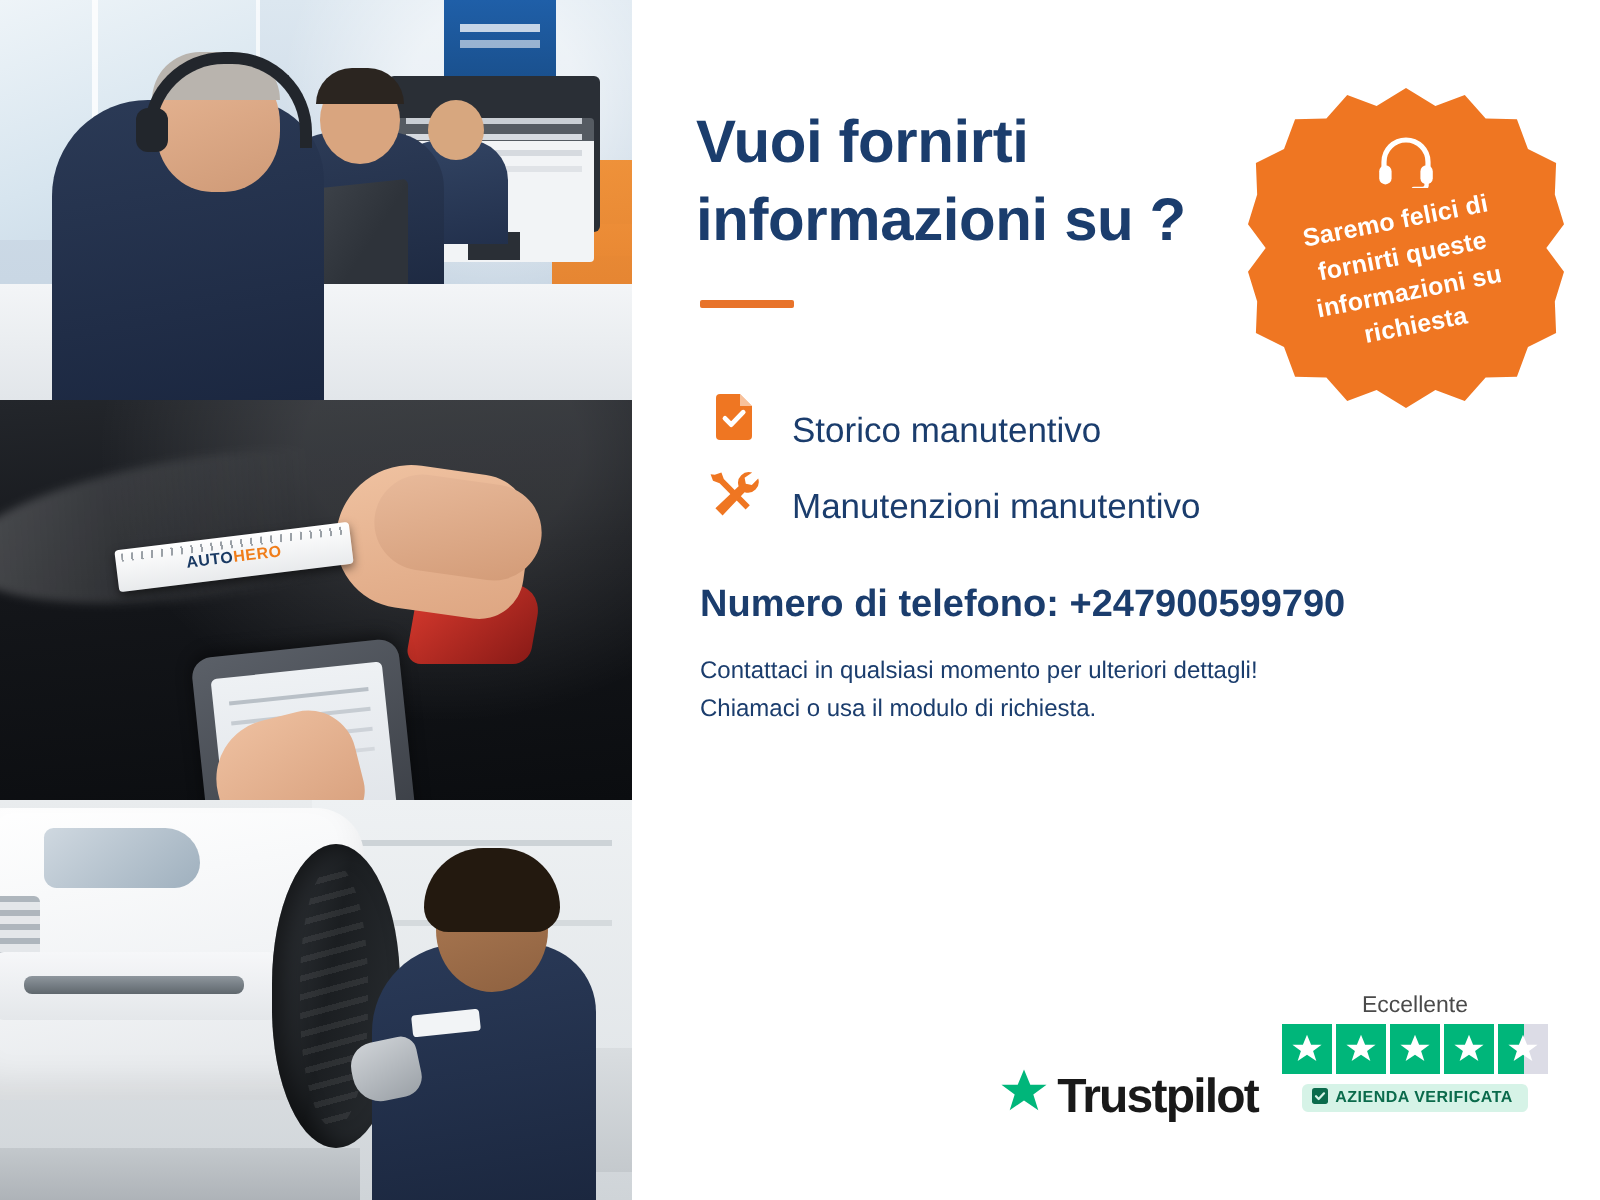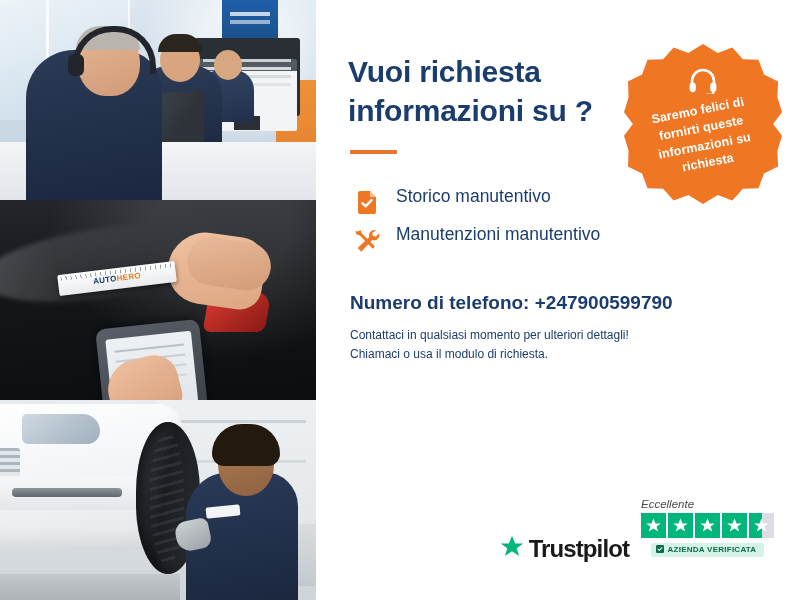--- a/index.html
+++ b/index.html
@@ -357,21 +357,21 @@
   }
 
   
   .features {
     margin: 34px 0 0 4px;
     padding: 0;
     list-style: none;
   }
   .features li {
     display: flex;
-    align-items: flex-start;
+    align-items: flex-end;
     height: 36px;
     margin-bottom: 2px;
   }
   .features .ficon {
     width: 30px;
     min-width: 30px;
     height: 30px;
     display: flex;
     align-items: center;
     justify-content: center;
@@ -420,22 +420,21 @@
     color: #191919;
     font-size: 24px;
     font-weight: bold;
     letter-spacing: -0.9px;
   }
   .tp-right { text-align: center; }
   .tp-rating-label {
     color: #4a4a4a;
     font-size: 11.5px;
     margin-bottom: 3px;
-    text-align: left;
-    font-style: italic;
+    text-align: center;
   }
   .tp-stars {
     display: flex;
     gap: 2px;
   }
   .tp-star {
     width: 25px; height: 25px;
     background: #00b67a;
     display: flex; align-items: center; justify-content: center;
     position: relative;
@@ -522,21 +521,21 @@
       </div>
       <div class="tech-head"></div>
       <div class="tech-hair"></div>
       <div class="glove"></div>
     </div>
 
   </div>
 
   <div class="content">
 
-    <h1 class="headline">Vuoi richiesta informazioni su ?</h1>
+    <h1 class="headline">Vuoi fornirti informazioni su ?</h1>
     <div class="rule"></div>
 
     <div class="badge">
       <div class="burst"></div>
       <span class="headset-icon">
         <svg width="30" height="26" viewBox="0 0 30 26" fill="none" xmlns="http://www.w3.org/2000/svg">
           <path d="M4 16.5V13C4 6.9 8.9 2 15 2s11 4.9 11 11v3.5" stroke="#ffffff" stroke-width="2.6" stroke-linecap="round"></path>
           <rect x="1.6" y="14.6" width="6.2" height="9.6" rx="3.1" fill="#ffffff"></rect>
           <rect x="22.2" y="14.6" width="6.2" height="9.6" rx="3.1" fill="#ffffff"></rect>
           <path d="M25.3 24.2v.3c0 1.1-.9 2-2 2h-4.4" stroke="#ffffff" stroke-width="2.2" stroke-linecap="round"></path>

